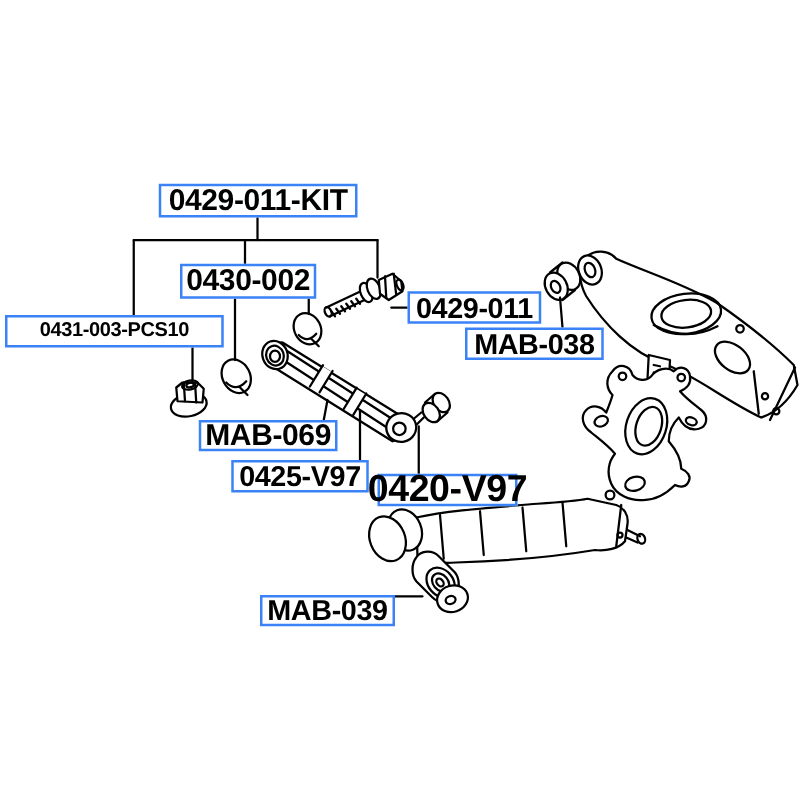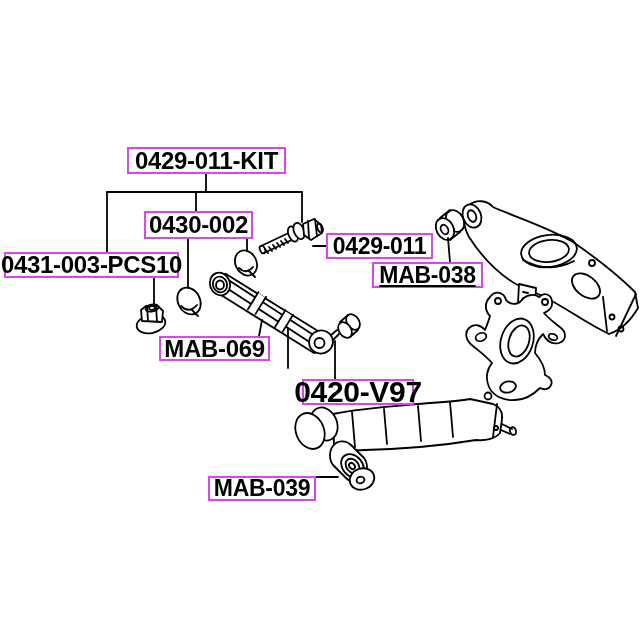--- a/index.html
+++ b/index.html
@@ -1,20 +1,20 @@
 <!DOCTYPE html>
 <html><head>
 <meta charset="utf-8">
 <style>
   html,body{margin:0;padding:0;background:#fff;}
   .stage{position:relative;width:640px;height:640px;background:#ffffff;overflow:hidden;
          font-family:"Liberation Sans",sans-serif;}
   .stage svg{position:absolute;left:0;top:0;}
   .plabel{position:absolute;box-sizing:border-box;display:flex;align-items:center;justify-content:center;
-          border:2px solid #d946ef;background:#fff;color:#000;font-weight:700;
+          border:2px solid #3b82f6;background:#fff;color:#000;font-weight:700;
           white-space:nowrap;letter-spacing:-0.3px;line-height:1;}
 </style>
 </head>
 <body>
 
 <div class="stage">
 
   <svg width="640" height="640" viewBox="0 0 640 640">
     <g stroke="#000" fill="none" stroke-width="1.8" stroke-linecap="round" stroke-linejoin="round">
 
@@ -147,25 +147,26 @@
         <path d="M335 341 V379"></path>
         <path d="M316 477 H338"></path>
       </g>
     </g>
   </svg>
 
   <div class="plabel" style="left:127px;top:147px;width:159px;height:27px;font-size:24px;">0429-011-KIT</div>
 
   <div class="plabel" style="left:144px;top:211px;width:109px;height:28px;font-size:24px;text-align:right;">0430-002</div>
 
-  <div class="plabel" style="left:4px;top:252px;width:175px;height:26px;font-size:24px;">0431-003-PCS10</div>
+  <div class="plabel" style="left:4px;top:252px;width:175px;height:26px;font-size:16px;">0431-003-PCS10</div>
 
   <div class="plabel" style="left:326px;top:233px;width:107px;height:26px;font-size:23px;">0429-011</div>
 
-  <div class="plabel" style="left:372px;top:262px;width:111px;height:26px;font-size:23px;text-decoration:underline;">MAB-038</div>
+  <div class="plabel" style="left:372px;top:262px;width:111px;height:26px;font-size:23px;">MAB-038</div>
 
   <div class="plabel" style="left:159px;top:336px;width:111px;height:25px;font-size:24px;">MAB-069</div>
 
+  <div class="plabel" style="left:185px;top:368px;width:110px;height:26px;font-size:23px;">0425-V97</div>
 
   <div class="plabel" style="left:302px;top:379px;width:112px;height:26px;font-size:30px;">0420-V97</div>
 
   <div class="plabel" style="left:208px;top:464px;width:108px;height:25px;font-size:23px;margin-top:12px;">MAB-039</div>
 </div>
 
 </body></html>

